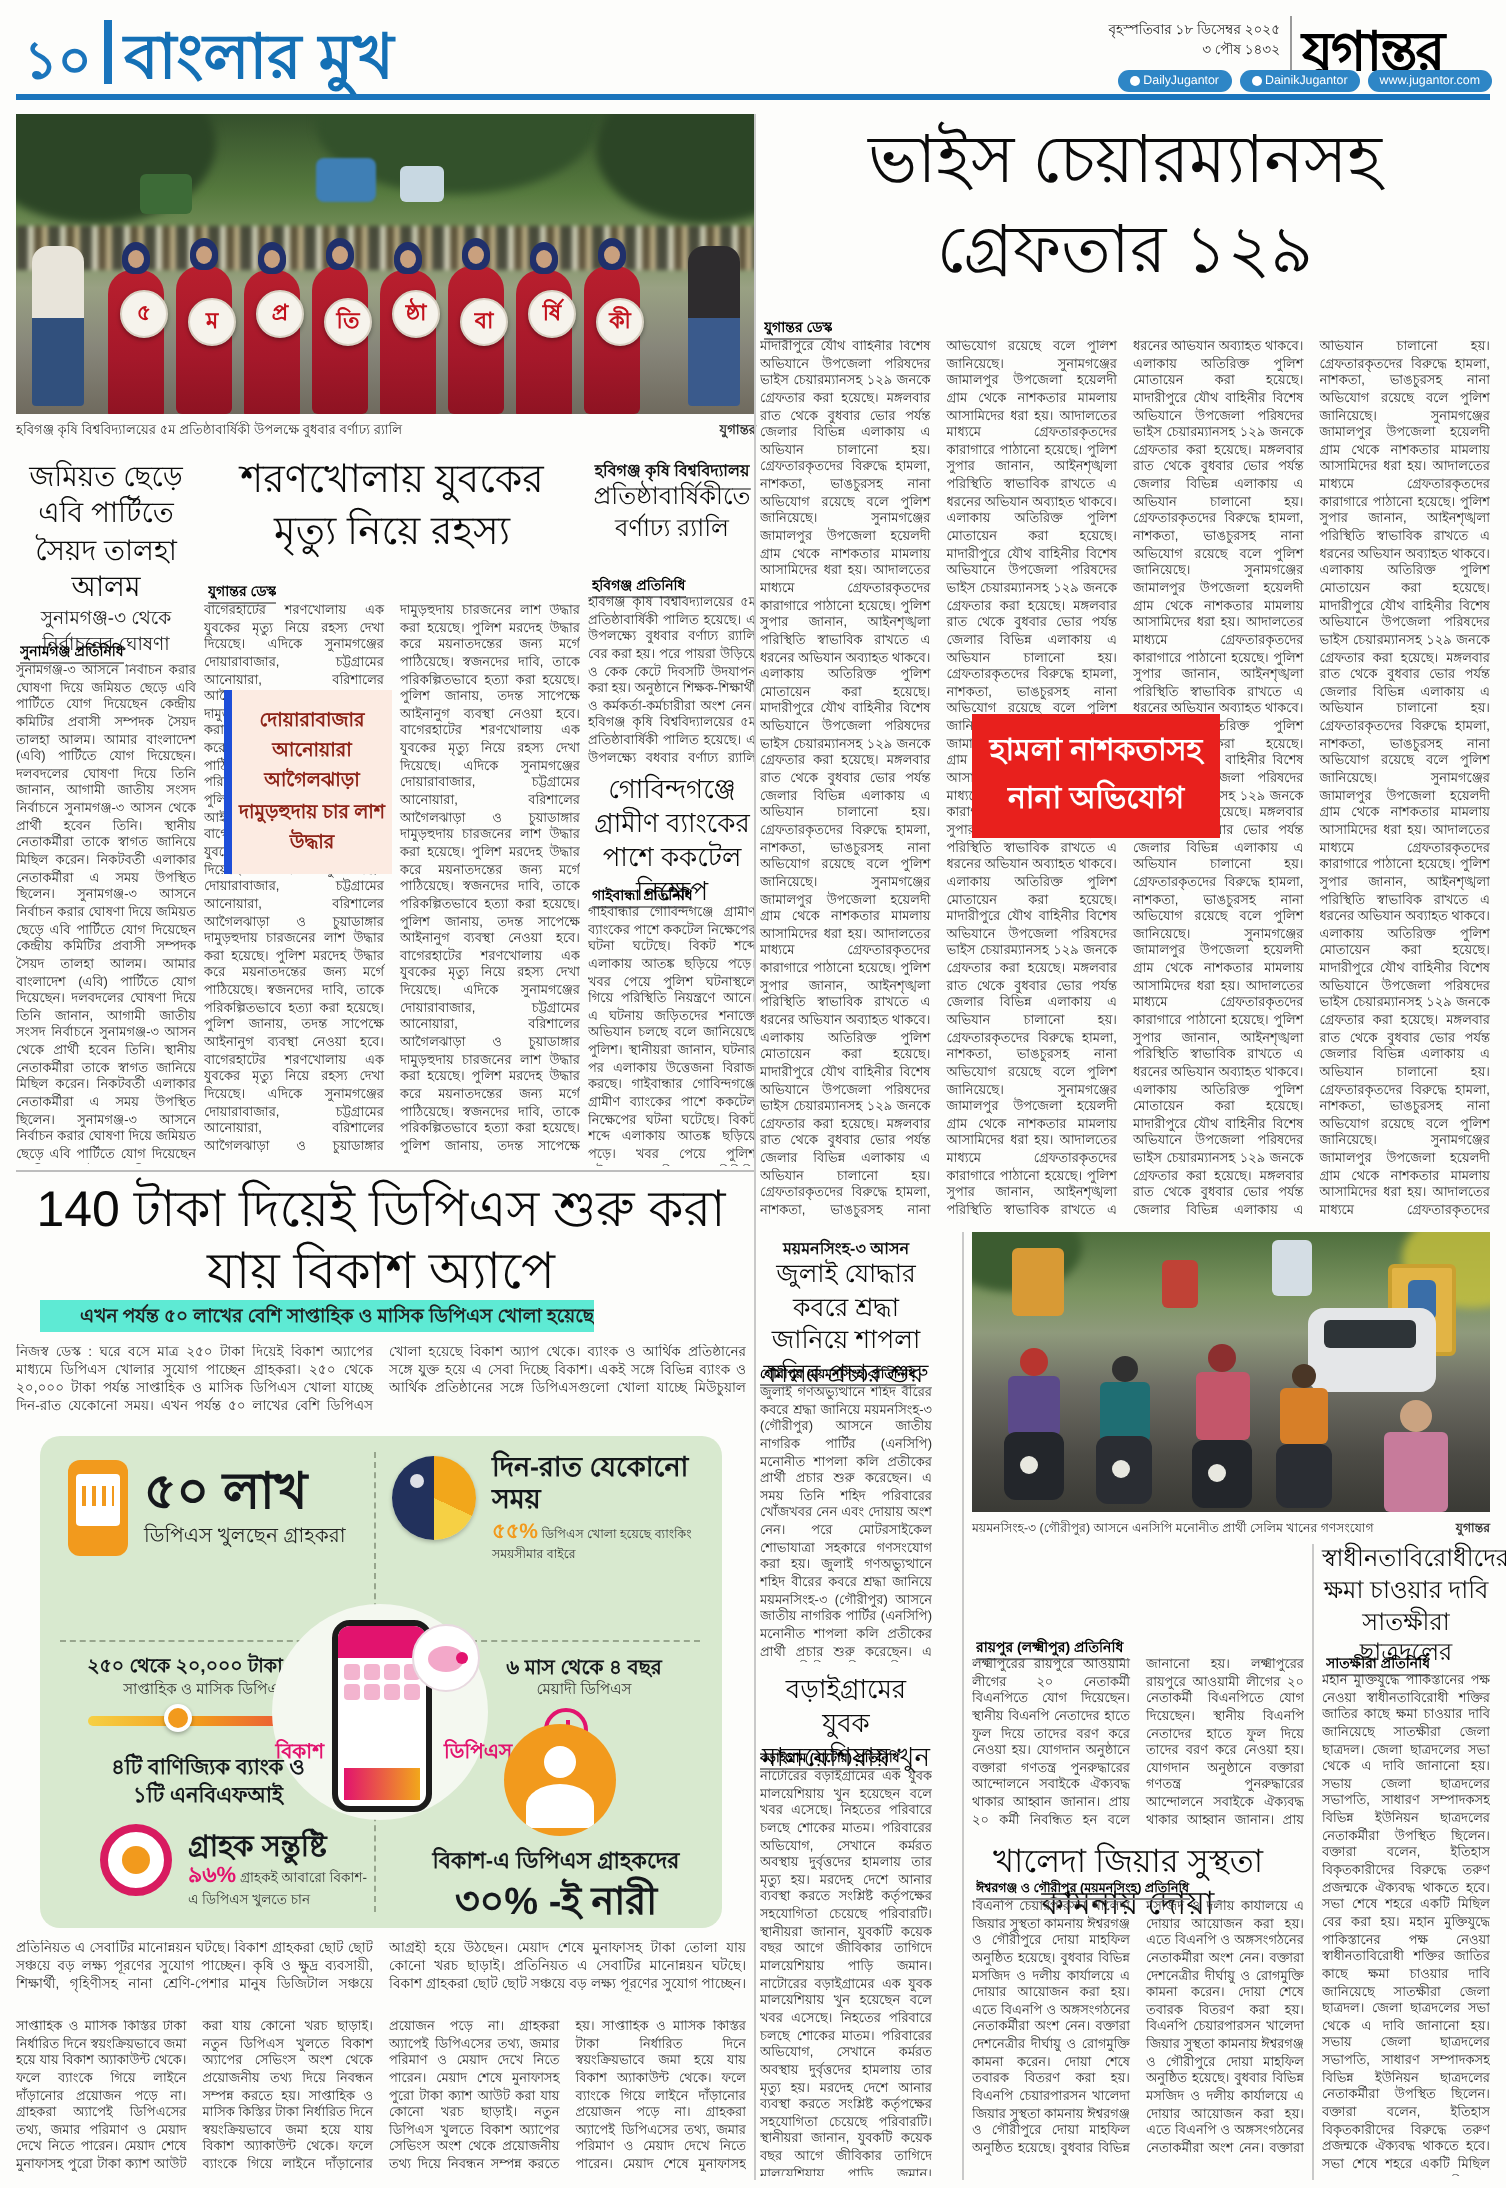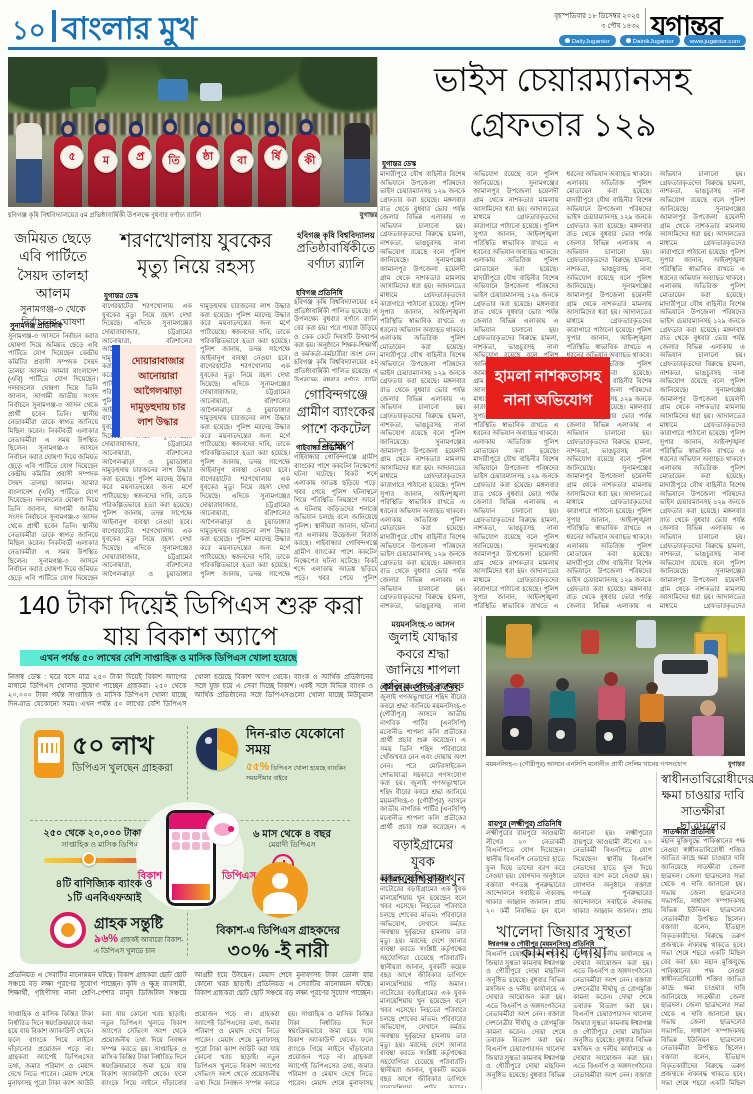--- a/index.html
+++ b/index.html
@@ -31,21 +31,21 @@
 .blob{position:absolute;border-radius:50%;filter:blur(2px)}
 .crowdrow{position:absolute;left:0;top:56px;width:370px;height:22px;background:repeating-linear-gradient(90deg,#3a3530 0 6px,#e8e0d0 6px 9px,#55412f 9px 13px,#cbb28e 13px 16px);opacity:.75;filter:blur(1px)}
 .sari{position:absolute;width:28px;height:74px;border-radius:12px 12px 3px 3px;background:linear-gradient(180deg,#b91f2e 0%,#a5182a 60%,#8e1322 100%)}
 .sari:before{content:"";position:absolute;left:7px;top:-14px;width:14px;height:16px;border-radius:50% 50% 40% 40%;background:#20306b}
 .sari:after{content:"";position:absolute;left:10px;top:-10px;width:8px;height:9px;border-radius:50%;background:#c9a07e}
 .endman{position:absolute;width:26px;height:80px;border-radius:8px 8px 2px 2px}
 .lcircle{position:absolute;width:24px;height:24px;border-radius:50%;background:#f6f3ec;border:1px solid #d8d2c4;color:#c2121d;font-weight:bold;font-size:11px;display:flex;align-items:center;justify-content:center;box-shadow:0 1px 2px rgba(0,0,0,.35)}
 .caprow{position:absolute;left:8px;top:209px;width:370px;display:flex;justify-content:space-between}
 
 .alertbox{position:absolute;left:486px;top:357px;width:124px;height:62px;background:#e8201d;color:#fff;font-weight:bold;font-size:15px;line-height:1.6;text-align:center;display:flex;align-items:center;justify-content:center;padding:2px}
-.pinkbox{position:absolute;left:112px;top:345px;width:84px;height:92px;background:#fcebe2;border-left:8px solid #1d4ed8;color:#8d2318;font-weight:bold;font-size:9.5px;line-height:1.6;text-align:center;display:flex;align-items:center;justify-content:center;padding:3px}
+.pinkbox{position:absolute;left:112px;top:345px;width:84px;height:92px;background:#fcebe2;border-left:4px solid #1d4ed8;color:#8d2318;font-weight:bold;font-size:9.5px;line-height:1.6;text-align:center;display:flex;align-items:center;justify-content:center;padding:3px}
 .subbar{position:absolute;left:20px;top:650px;width:277px;height:16px;background:#5eead4;color:#222;font-size:9.3px;font-weight:bold;text-align:right;line-height:16px;overflow:hidden}
 
 .info{position:absolute;left:20px;top:718px;width:341px;height:246px;background:#d8e9cf;border-radius:10px;overflow:hidden}
 .info .vdash{position:absolute;left:167px;top:8px;height:230px;border-left:1.5px dashed #97a58d}
 .info .hdash{position:absolute;top:102px;border-top:1.5px dashed #97a58d}
 .phoneicon{position:absolute;left:14px;top:12px;width:30px;height:48px;background:#f29a1d;border-radius:6px}
 .phoneicon i{position:absolute;left:4px;top:7px;right:4px;height:26px;background:#fff;border-radius:2px}
 .phoneicon b{position:absolute;left:7px;top:13px;width:16px;height:10px;background:repeating-linear-gradient(90deg,#f29a1d 0 2px,#fff 2px 5px)}
 .bigstat{font-weight:bold;color:#15181c}
 .clockpie{position:absolute;left:176px;top:10px;width:42px;height:42px;border-radius:50%;background:conic-gradient(from 180deg,#22315c 0 50%,#f2a71b 50% 82%,#f6d044 82% 100%);box-shadow:0 1px 2px rgba(0,0,0,.25)}

